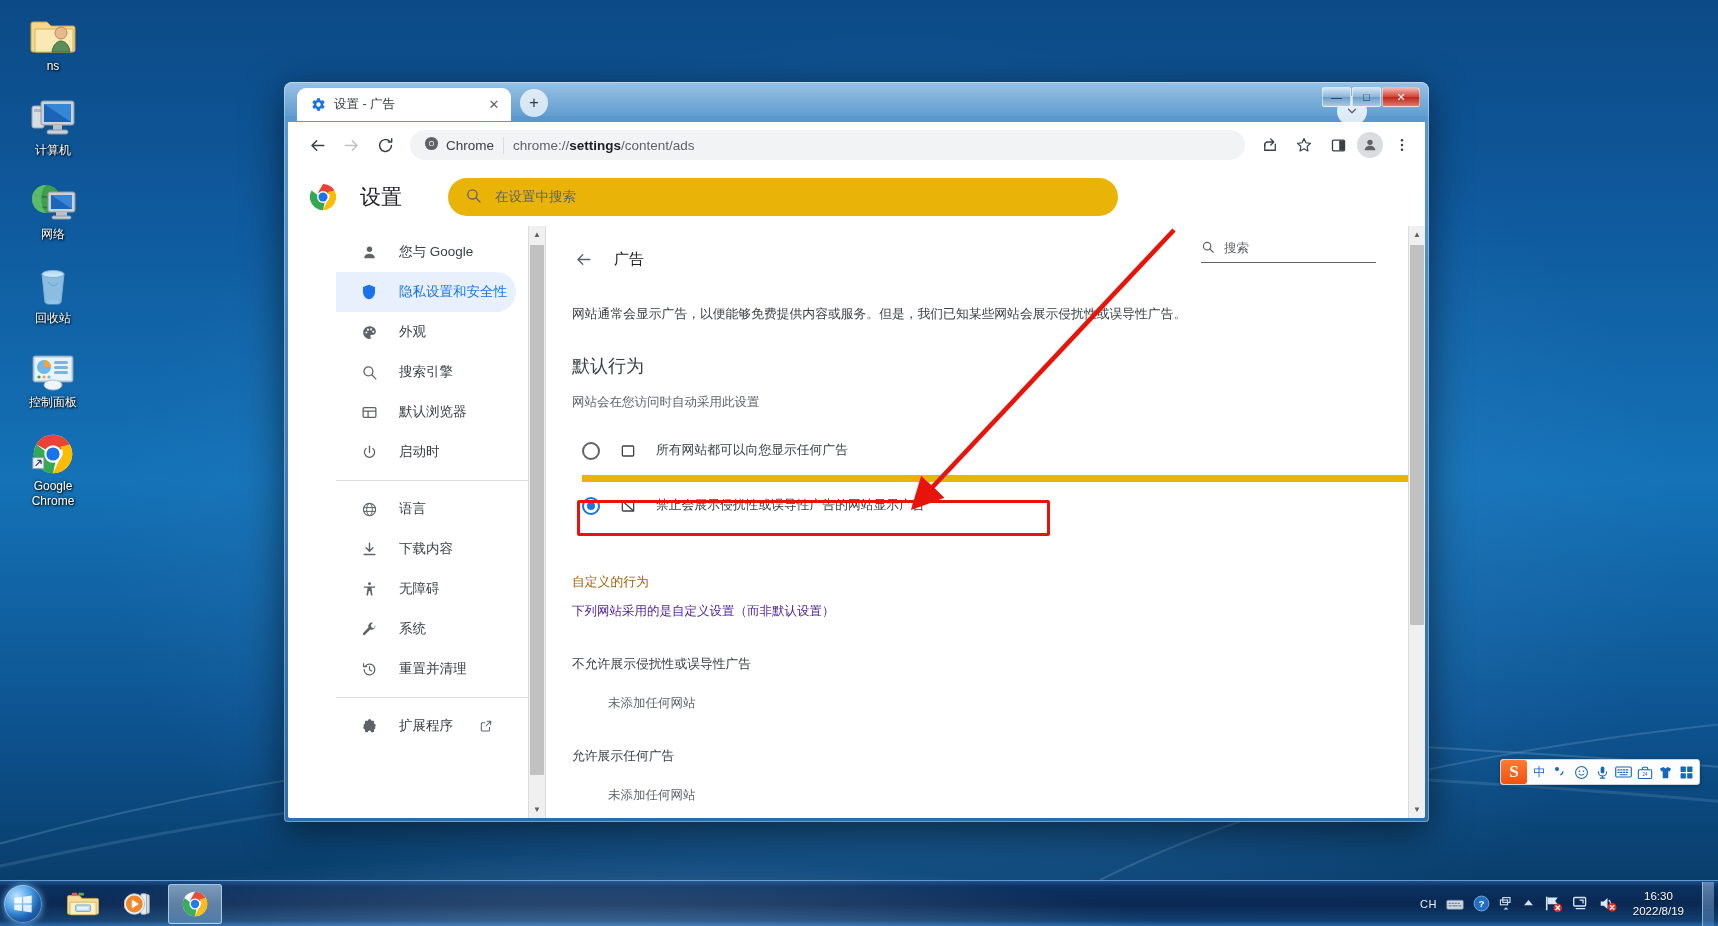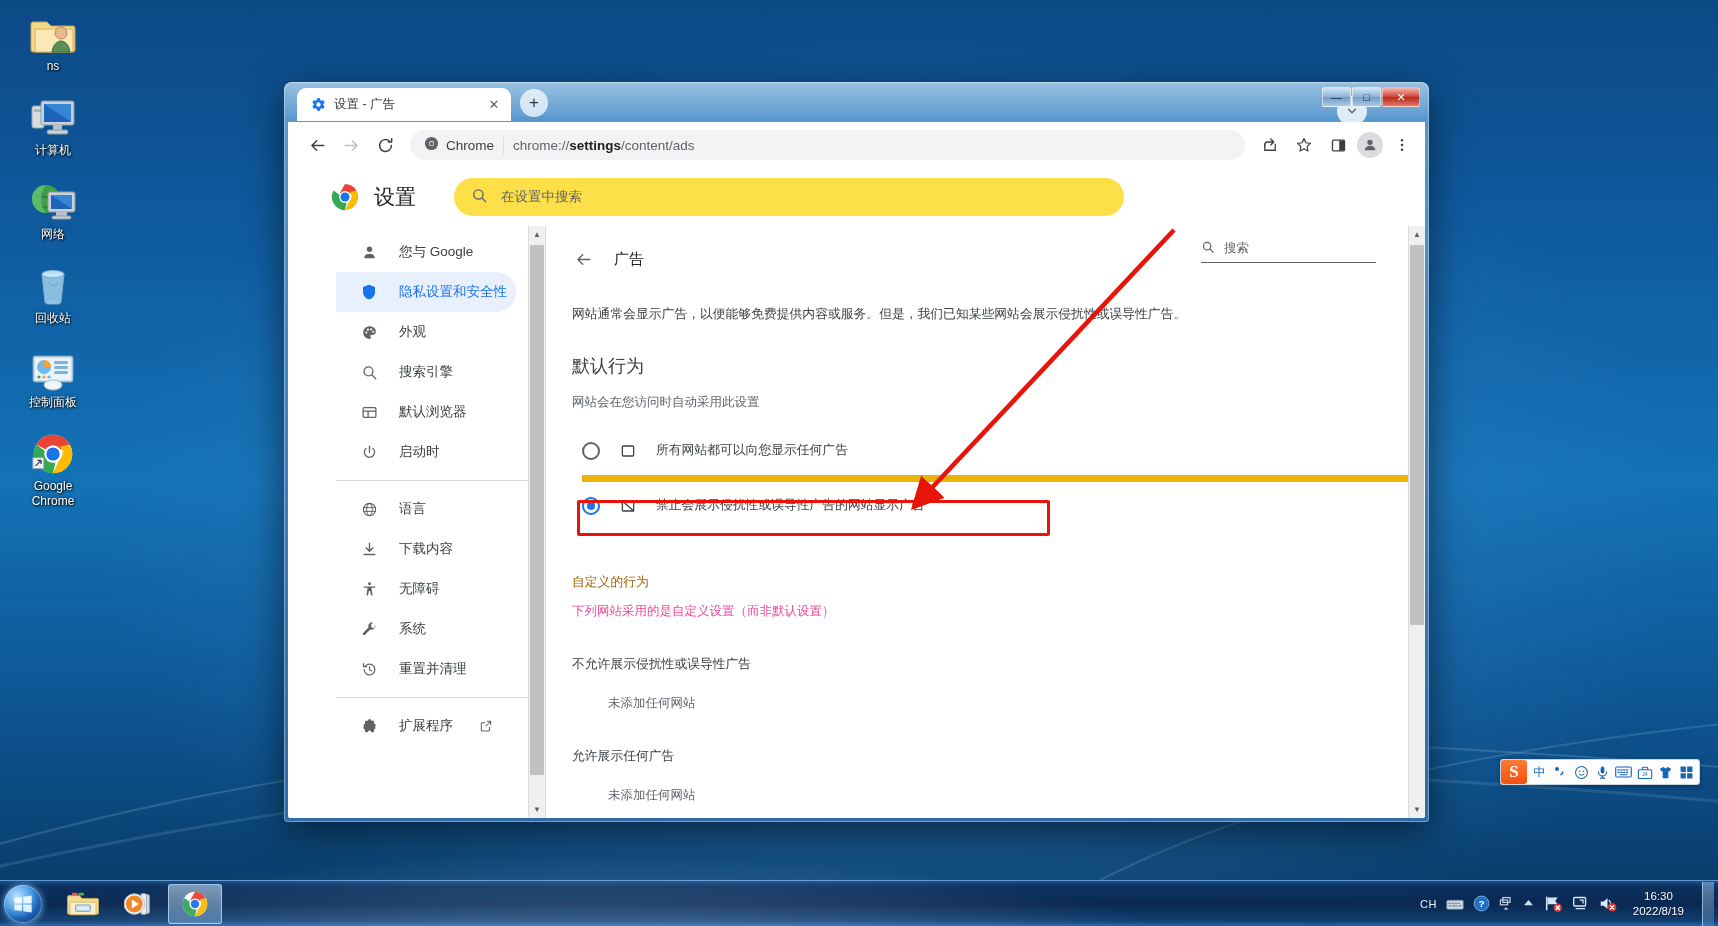--- a/index.html
+++ b/index.html
@@ -90,27 +90,27 @@
   }
   .omnibox .chip{display:flex;align-items:center;gap:7px;color:#3c4043;}
   .omnibox .sep{width:1px;height:17px;background:#dadce0}
   .omnibox .url{white-space:nowrap;overflow:hidden;text-overflow:ellipsis;color:#5f6368}
   .omnibox .url b{color:#202124;font-weight:700}
   .avatar-btn{width:26px;height:26px;border-radius:50%;background:#dadce0;display:flex;align-items:center;justify-content:center;cursor:pointer;}
 
   
   .settings{position:absolute;left:0;right:0;top:46px;bottom:0;background:#fff;overflow:hidden;}
   .settings-header{
-    height:58px;display:flex;align-items:center;padding-left:42px;gap:14px;background:#fff;
+    height:58px;display:flex;align-items:center;padding-left:20px;gap:22px;background:#fff;
     border-bottom:1px solid transparent;position:relative;z-index:3;
   }
   .s-logo{width:30px;height:30px;flex:0 0 30px}
   .s-title{font-size:21px;color:#202124;}
   .s-search{
-    margin-left:24px;width:670px;height:38px;background:#fde047;border-radius:19px;
+    margin-left:24px;width:670px;height:38px;background:#eab308;border-radius:19px;
     display:flex;align-items:center;gap:13px;padding:0 17px;font-size:13.5px;color:#5f6368;cursor:text;
   }
   .settings-main{position:absolute;left:0;right:0;top:58px;bottom:0;display:flex;background:#fff;}
   
   .side{width:240px;position:relative;border-right:0;}
   .side-list{position:absolute;inset:0;overflow:hidden;padding-top:6px;margin-left:48px;}
   .side-item{
     height:40px;display:flex;align-items:center;gap:20px;padding-left:23px;
     border-radius:0 20px 20px 0;margin-right:12px;cursor:pointer;color:#3c4043;font-size:13.5px;
   }
@@ -143,21 +143,21 @@
   .radio-row{
     display:flex;align-items:center;gap:18px;padding:14px 13px 14px 36px;cursor:pointer;position:relative;
   }
   .radio-row + .radio-row{border-top:7px solid #eab308;margin-left:36px;padding-left:0;}
   .radio{width:18px;height:18px;border-radius:50%;border:2px solid #5f6368;flex:0 0 18px;position:relative;}
   .radio.sel{border-color:#1a73e8}
   .radio.sel::after{content:"";position:absolute;left:3px;top:3px;width:8px;height:8px;border-radius:50%;background:#1a73e8}
   .r-ic{width:20px;height:20px;flex:0 0 20px;display:flex;align-items:center;justify-content:center;color:#3c4043}
   .r-lbl{font-size:12.8px;color:#3c4043}
   .c-sec{margin:44px 26px 0 26px;font-size:12.8px;color:#a16207;}
-  .c-sec2{margin:12px 26px 0 26px;font-size:12.5px;color:#ec4899;}
+  .c-sec2{margin:12px 26px 0 26px;font-size:12.5px;color:#4c1d95;}
   .c-group{margin:36px 26px 0 26px;font-size:12.8px;color:#3c4043;}
   .c-empty{margin:22px 26px 0 62px;font-size:12.5px;color:#5f6368;}
 
   
   .anno-box{
     position:absolute;border:3px solid #e81309;border-radius:2px;pointer-events:none;z-index:20;
   }
   .anno-arrow{position:absolute;pointer-events:none;z-index:20;}
 
   

